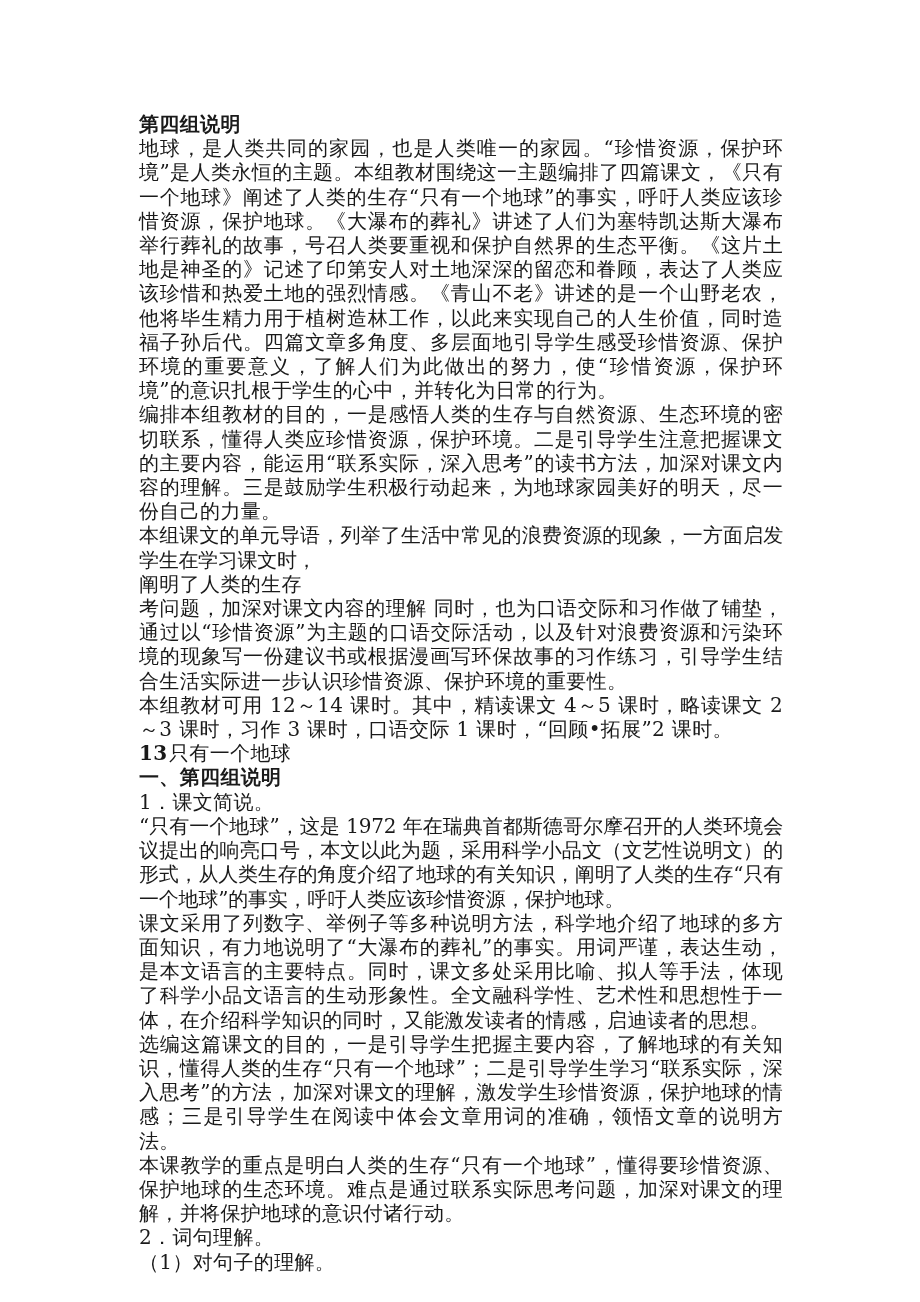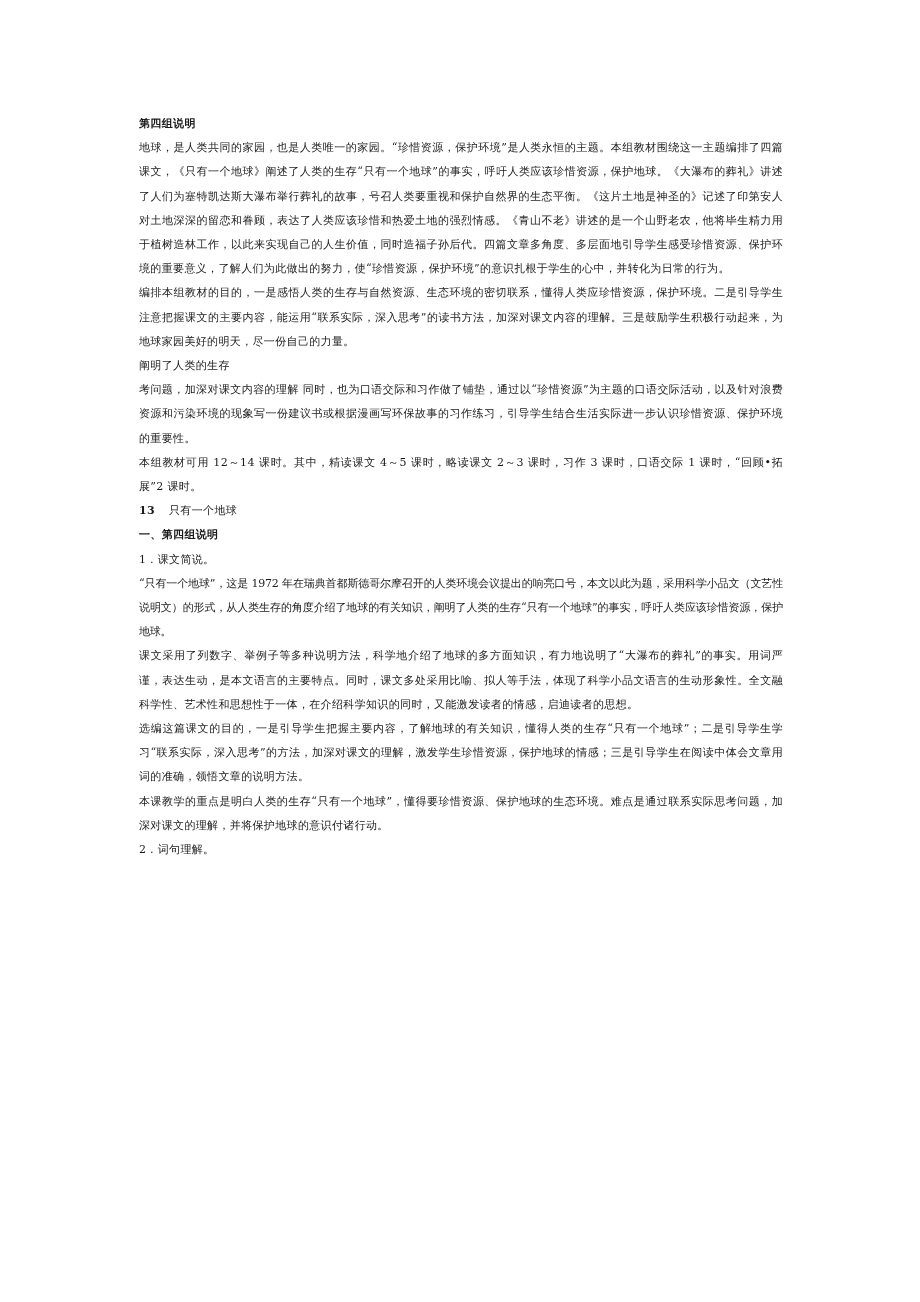--- a/index.html
+++ b/index.html
@@ -3,43 +3,45 @@
   <meta charset="utf-8">
   <style>
     html, body { margin: 0; padding: 0; background: #ffffff; }
     body { width: 920px; height: 1302px; position: relative; overflow: hidden; }
     .page {
       position: absolute;
       left: 139px;
       top: 112px;
       width: 644px;
       font-family: "DejaVu Serif", "Liberation Serif", serif;
-      font-size: 11px;
+      font-size: 20px;
       line-height: 24.2px;
       color: #1a1a1a;
       text-align: justify;
       letter-spacing: 0.35px;
     }
     .line { margin: 0; white-space: normal; }
     .bold { font-weight: bold; }
     .heading-num .num { display: inline-block; width: 30px; font-weight: bold; }
   </style>
 </head>
 <body>
 
 <div class="page">
   <p class="line bold">第四组说明</p>
   <p class="line">地球，是人类共同的家园，也是人类唯一的家园。“珍惜资源，保护环境”是人类永恒的主题。本组教材围绕这一主题编排了四篇课文，《只有一个地球》阐述了人类的生存“只有一个地球”的事实，呼吁人类应该珍惜资源，保护地球。《大瀑布的葬礼》讲述了人们为塞特凯达斯大瀑布举行葬礼的故事，号召人类要重视和保护自然界的生态平衡。《这片土地是神圣的》记述了印第安人对土地深深的留恋和眷顾，表达了人类应该珍惜和热爱土地的强烈情感。《青山不老》讲述的是一个山野老农，他将毕生精力用于植树造林工作，以此来实现自己的人生价值，同时造福子孙后代。四篇文章多角度、多层面地引导学生感受珍惜资源、保护环境的重要意义，了解人们为此做出的努力，使“珍惜资源，保护环境”的意识扎根于学生的心中，并转化为日常的行为。</p>
   <p class="line">编排本组教材的目的，一是感悟人类的生存与自然资源、生态环境的密切联系，懂得人类应珍惜资源，保护环境。二是引导学生注意把握课文的主要内容，能运用“联系实际，深入思考”的读书方法，加深对课文内容的理解。三是鼓励学生积极行动起来，为地球家园美好的明天，尽一份自己的力量。</p>
+  <p class="line" style="letter-spacing:-0.3px;">本组课文的单元导语，列举了生活中常见的浪费资源的现象，一方面启发学生在学习课文时，</p>
   <p class="line">阐明了人类的生存</p>
   <p class="line">考问题，加深对课文内容的理解 同时，也为口语交际和习作做了铺垫，通过以“珍惜资源”为主题的口语交际活动，以及针对浪费资源和污染环境的现象写一份建议书或根据漫画写环保故事的习作练习，引导学生结合生活实际进一步认识珍惜资源、保护环境的重要性。</p>
   <p class="line">本组教材可用 12～14 课时。其中，精读课文 4～5 课时，略读课文 2～3 课时，习作 3 课时，口语交际 1 课时，“回顾•拓展”2 课时。</p>
   <p class="line heading-num">
     <span class="num">13</span><span>只有一个地球</span>
   </p>
   <p class="line bold">一、第四组说明</p>
   <p class="line">1．课文简说。</p>
   <p class="line" style="letter-spacing:-0.2px;">“只有一个地球”，这是 1972 年在瑞典首都斯德哥尔摩召开的人类环境会议提出的响亮口号，本文以此为题，采用科学小品文（文艺性说明文）的形式，从人类生存的角度介绍了地球的有关知识，阐明了人类的生存“只有一个地球”的事实，呼吁人类应该珍惜资源，保护地球。</p>
   <p class="line">课文采用了列数字、举例子等多种说明方法，科学地介绍了地球的多方面知识，有力地说明了“大瀑布的葬礼”的事实。用词严谨，表达生动，是本文语言的主要特点。同时，课文多处采用比喻、拟人等手法，体现了科学小品文语言的生动形象性。全文融科学性、艺术性和思想性于一体，在介绍科学知识的同时，又能激发读者的情感，启迪读者的思想。</p>
   <p class="line">选编这篇课文的目的，一是引导学生把握主要内容，了解地球的有关知识，懂得人类的生存“只有一个地球”；二是引导学生学习“联系实际，深入思考”的方法，加深对课文的理解，激发学生珍惜资源，保护地球的情感；三是引导学生在阅读中体会文章用词的准确，领悟文章的说明方法。</p>
   <p class="line">本课教学的重点是明白人类的生存“只有一个地球”，懂得要珍惜资源、保护地球的生态环境。难点是通过联系实际思考问题，加深对课文的理解，并将保护地球的意识付诸行动。</p>
   <p class="line">2．词句理解。</p>
+  <p class="line">（1）对句子的理解。</p>
 </div>
 
 </body></html>

